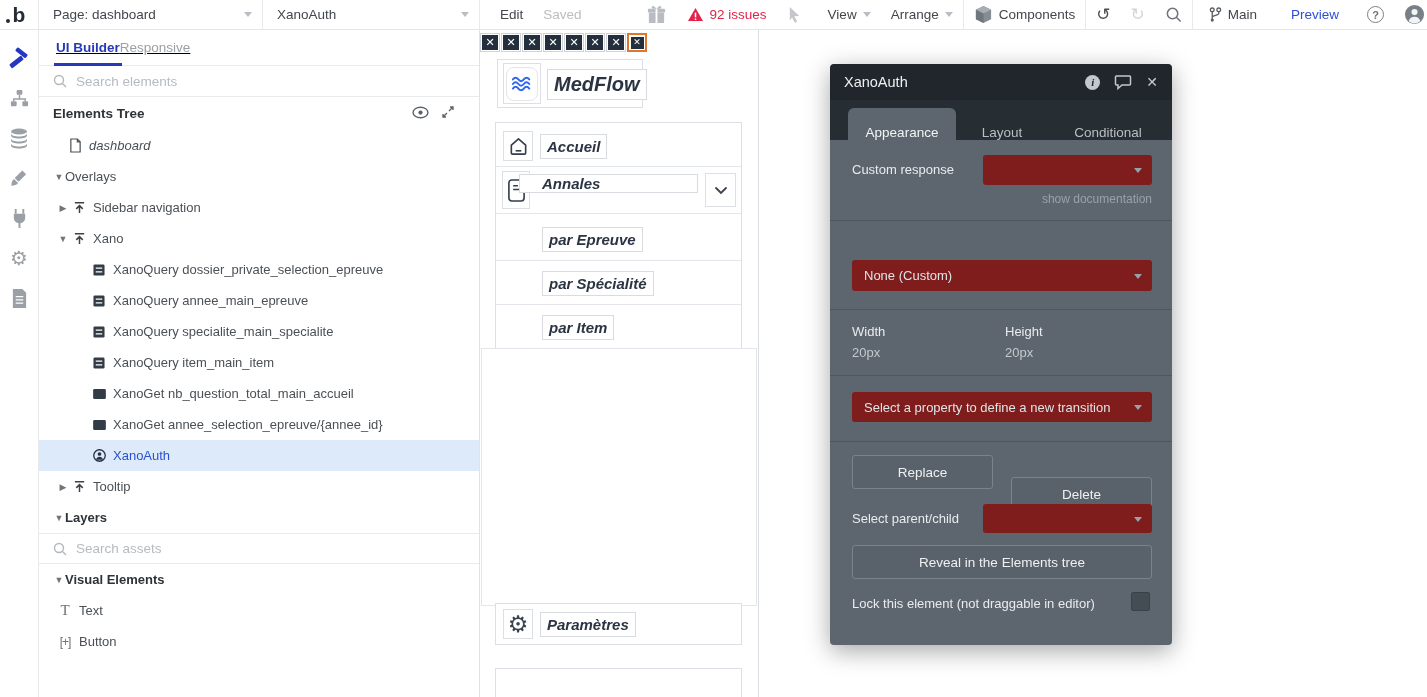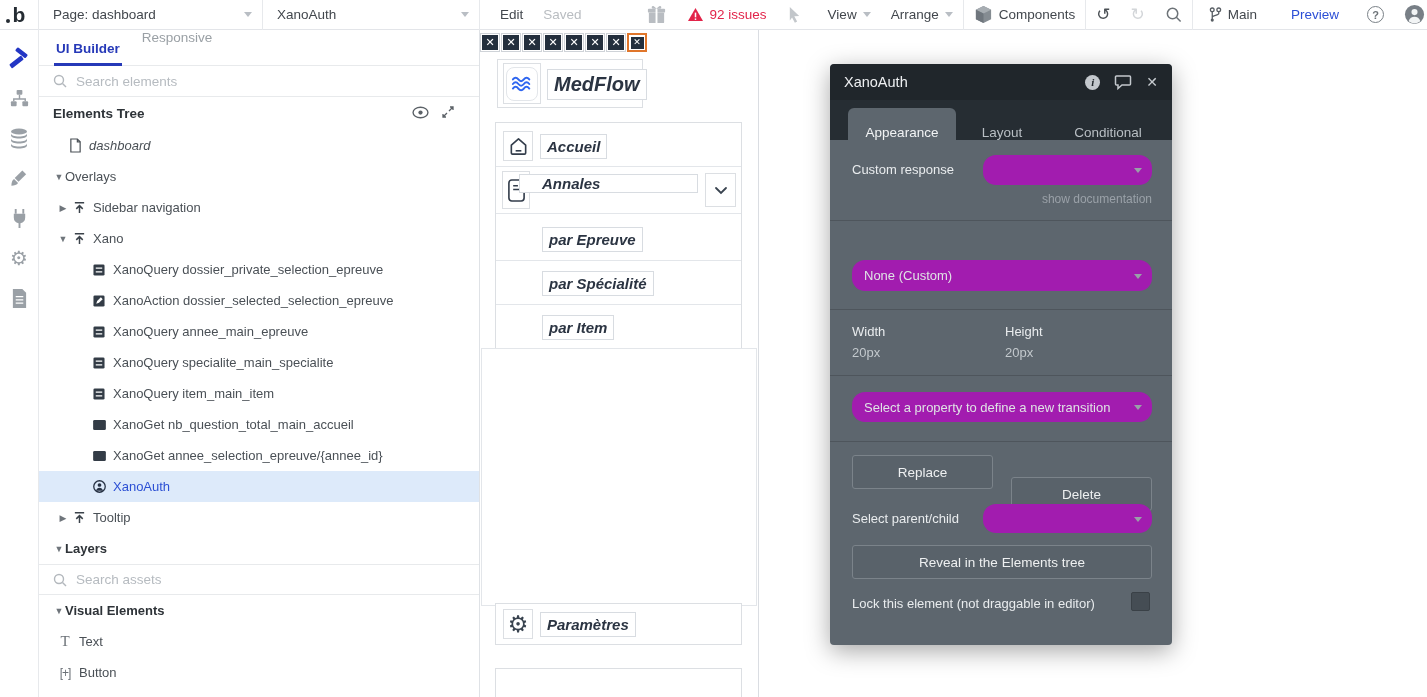--- a/index.html
+++ b/index.html
@@ -28,21 +28,21 @@
   .help-circle { width:17px; height:17px; border:1.5px solid #7a8187; border-radius:50%; color:#6d7378;
      font-size:11px; display:flex; align-items:center; justify-content:center; font-weight:bold; }
 
   
   #rail { left:0; top:30px; width:39px; height:667px; background:#fff; border-right:1px solid #e7e9ec; z-index:20; }
   .rail-btn { width:38px; height:40px; display:flex; align-items:center; justify-content:center; cursor:pointer; }
   .gear-glyph { font-size:20px; color:#9aa0a6; line-height:1; }
 
   
   #sidebar { left:39px; top:30px; width:441px; height:667px; background:#fff; border-right:1px solid #dfe2e6; z-index:20; }
-  #sb-tabs { height:36px; border-bottom:1px solid #e8eaec; display:flex; padding-left:17px; gap:22px; font-size:13.5px; }
+  #sb-tabs { height:36px; border-bottom:1px solid #e8eaec; display:flex; align-items:center; padding-left:17px; font-size:13.5px;text-decoration:underline; }
   #tab-ui-builder { color:#2639b8; font-weight:bold; position:relative; height:36px; display:flex; align-items:center; cursor:pointer;}
   #tab-ui-builder::after { content:""; position:absolute; left:-2px; right:-2px; bottom:0; height:3px; background:#2639b8; }
   #tab-responsive { color:#9aa0a5; cursor:pointer; }
   .search-row { height:31px; border-bottom:1px solid #e8eaec; display:flex; align-items:center; padding-left:14px; gap:9px; }
   .search-row input { border:none; outline:none; font-size:13.5px; color:#4a5056; width:300px; font-family:inherit; }
   .search-row input::placeholder { color:#b6bbc0; }
   #tree-header { height:33px; display:flex; align-items:center; padding:0 14px; }
   #tree-header .th-label { font-weight:bold; font-size:13.5px; color:#2e3338; flex:1; }
   #tree-header .th-icons { display:flex; gap:12px; margin-right:10px; align-items:center; }
   .tree-row { height:31px; display:flex; align-items:center; font-size:13px; color:#4a5056; cursor:pointer; white-space:nowrap; }
@@ -82,21 +82,21 @@
   .pi-circle { width:15px; height:15px; border-radius:50%; background:#c3c8cd; color:#20262b; font-size:11px; font-weight:bold;
      font-family:"Liberation Serif","DejaVu Serif",serif; display:flex; align-items:center; justify-content:center; font-style:italic; }
   .pi-x { color:#c7ccd0; font-weight:bold; font-size:14px; }
   #panel-tabbar { position:absolute; left:0; top:36px; width:342px; height:40px; background:#262d33; }
   .p-tab { position:absolute; top:8px; height:32px; display:flex; align-items:flex-end; justify-content:center;
      color:#b9bfc4; font-size:13.5px; cursor:pointer; }
   .p-tab.active { background:#5d666e; color:#f2f4f5; border-radius:6px 6px 0 0; }
   .p-row { position:absolute; left:0; width:342px; }
   .p-label { color:#e9ecee; }
   .p-muted { color:#9aa1a8; font-size:12px; }
-  .p-drop { position:absolute; background:#a21caf; border-radius:13px; display:flex; align-items:center;
+  .p-drop { position:absolute; background:#7f1d1d; border-radius:3px; display:flex; align-items:center;
      padding:0 34px 0 12px; color:#dfe3e5; cursor:pointer; }
   .p-drop .caret { border-top-color:#99a1a8; position:absolute; right:10px; top:50%; margin-top:-2px; }
   .p-div { position:absolute; left:0; width:342px; height:1px; background:rgba(0,0,0,0.16); }
   .p-btn { position:absolute; background:#59626a; border:1px solid #7b838a; border-radius:3px; color:#eef0f1;
      display:flex; align-items:center; justify-content:center; font-size:13.5px; cursor:pointer; }
   .p-check { position:absolute; width:19px; height:19px; background:#454d54; border:1px solid #3a4147; border-radius:2px; cursor:pointer; }
 </style>
 </head>
 <body>
 
@@ -308,29 +308,20 @@
             <rect x="0.5" y="0.5" width="12" height="12" rx="1.5" fill="#333c46"></rect>
             <path d="M3 4.5h7M3 8.5h7" stroke="#fff" stroke-width="1.4"></path>
           </svg>
         </span>
         <span class="tr-label">XanoQuery dossier_private_selection_epreuve</span>
       </div>
       <div class="tree-row" style="padding-left: 50px;">
         <span class="tr-icon">
           <svg width="12" height="12" viewBox="0 0 13 13">
             <rect x="0.5" y="0.5" width="12" height="12" rx="1.5" fill="#333c46"></rect>
-            <path d="M3.5 9.5l1-3 4-4 2 2-4 4z" fill="#fff"></path>
-          </svg>
-        </span>
-        <span class="tr-label">XanoAction dossier_selected_selection_epreuve</span>
-      </div>
-      <div class="tree-row" style="padding-left: 50px;">
-        <span class="tr-icon">
-          <svg width="12" height="12" viewBox="0 0 13 13">
-            <rect x="0.5" y="0.5" width="12" height="12" rx="1.5" fill="#333c46"></rect>
             <path d="M3 4.5h7M3 8.5h7" stroke="#fff" stroke-width="1.4"></path>
           </svg>
         </span>
         <span class="tr-label">XanoQuery annee_main_epreuve</span>
       </div>
       <div class="tree-row" style="padding-left: 50px;">
         <span class="tr-icon">
           <svg width="12" height="12" viewBox="0 0 13 13">
             <rect x="0.5" y="0.5" width="12" height="12" rx="1.5" fill="#333c46"></rect>
             <path d="M3 4.5h7M3 8.5h7" stroke="#fff" stroke-width="1.4"></path>

